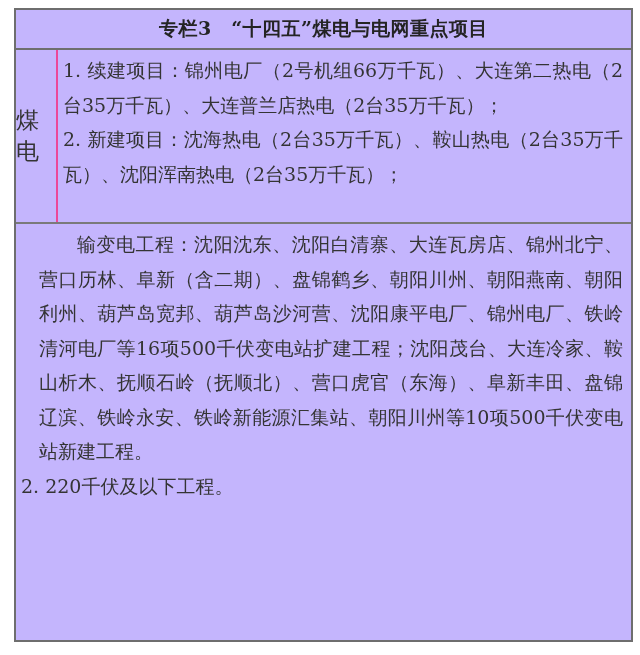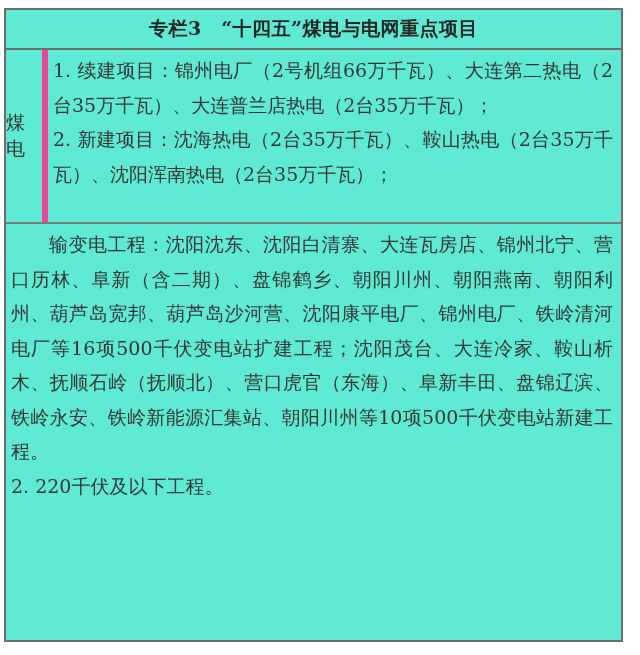--- a/index.html
+++ b/index.html
@@ -10,28 +10,28 @@
   }
   .canvas {
     position: relative;
     width: 640px;
     height: 655px;
     background: #ffffff;
     overflow: hidden;
   }
   .tbl {
     position: absolute;
-    left: 4px;
+    left: 14px;
     top: 8px;
     width: 619px;
     height: 634px;
     border: 2px solid #6e6e6e;
     display: flex;
     flex-direction: column;
-    background: #5eead4;
+    background: #c4b5fd;
   }
   .title-row {
     height: 40px;
     flex: 0 0 40px;
     border-bottom: 2px solid #6e6e6e;
     display: flex;
     align-items: center;
     justify-content: center;
     font-size: 19px;
     font-weight: bold;
@@ -41,38 +41,38 @@
   .body-row {
     display: flex;
     flex-direction: row;
     overflow: hidden;
   }
   .row-coal { flex: 0 0 172px; }
   .row-grid { flex: 1 1 auto; border-top: 2px solid #7a7a7a; }
   .label-cell {
     flex: 0 0 42px;
     width: 42px;
-    border-right: 6px solid #ec4899;
+    border-right: 2px solid #ec4899;
     display: flex;
     align-items: center;
     justify-content: center;
-    font-size: 19px;
+    font-size: 23px;
     color: #343434;
   }
   .content-cell {
     flex: 1 1 auto;
     padding: 3px 8px 0 5px;
     font-size: 19px;
     line-height: 34.5px;
     text-align: justify;
     text-justify: inter-character;
     overflow: hidden;
   }
   .para { margin: 0; }
-  .para.indent { text-indent: 2em; }
+  .para.indent { text-indent: 2em; margin-left: 18px; }
 </style>
 </head>
 <body>
 
 <div class="canvas">
   <div class="tbl">
 
     <div class="title-row">专栏3　“十四五”煤电与电网重点项目</div>
 
     <div class="body-row row-coal">

